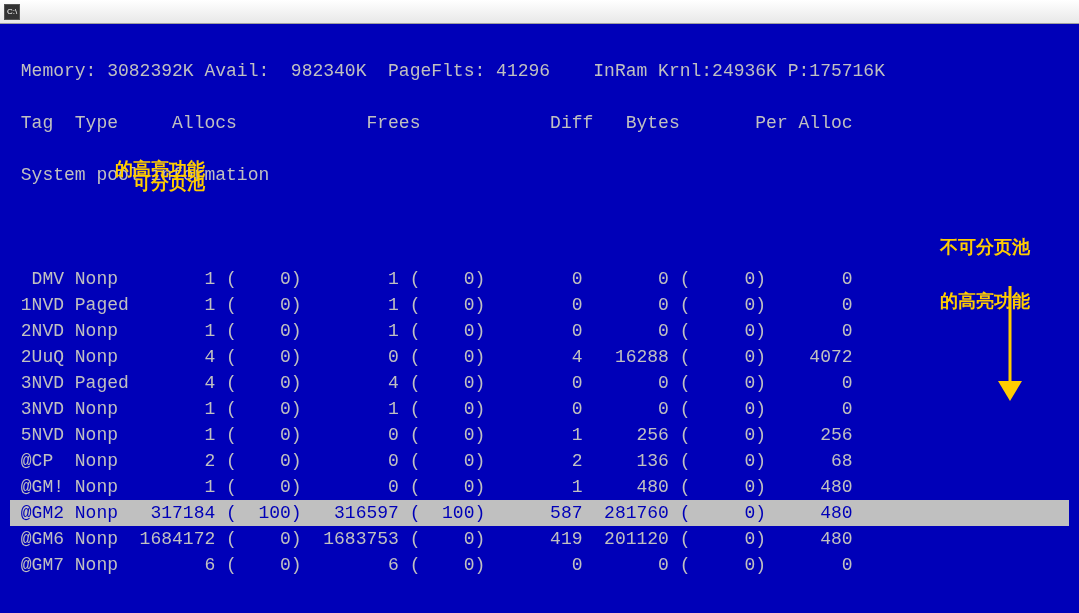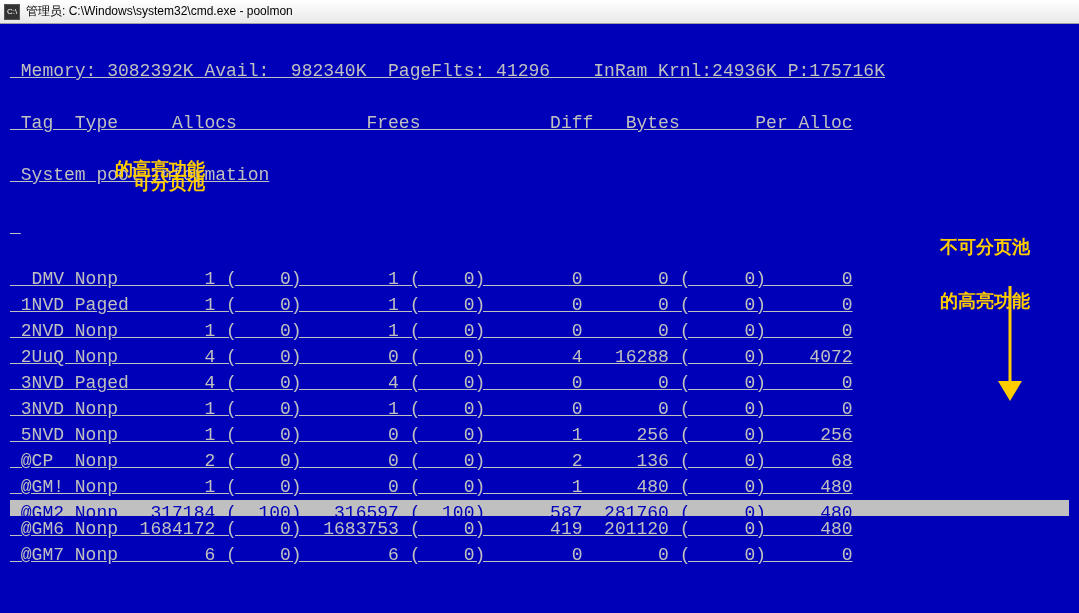--- a/index.html
+++ b/index.html
@@ -44,47 +44,45 @@
       color: #c0c0c0;
       width: 100%;
       height: calc(100% - 24px);
       padding: 8px 10px;
       white-space: pre;
       line-height: 26px;
       position: relative;
     }
     .row-normal {
       height: 26px;
-      text-decoration: underline;
     }
     .row-highlight {
       background: #c0c0c0;
       color: #0000b8;
-      height: 16px;
+      height: 26px;
     }
     .annotation {
       position: absolute;
       font-family: "Microsoft YaHei", "SimHei", sans-serif;
       font-weight: bold;
       color: #ffcc00;
       font-size: 18px;
       white-space: nowrap;
       pointer-events: none;
     }
     .arrow {
       position: absolute;
       pointer-events: none;
     }
   </style>
 </head>
 <body>
 
 <div class="title-bar">
   <span class="title-icon">C:\</span>
-  <span>管理员: C:\Windows\system32\cmd.exe - poolmon</span>
 </div>
 
 <div class="terminal">
 <div class="row-normal"> Memory: 3082392K Avail:  982340K  PageFlts: 41296    InRam Krnl:24936K P:175716K</div>
 <div class="row-normal"> Tag  Type     Allocs            Frees            Diff   Bytes       Per Alloc</div>
 <div class="row-normal"> System pool information</div>
 <div class="row-normal"> </div>
 <div id="rows-container"><div class="row-normal">  DMV Nonp        1 (    0)        1 (    0)        0       0 (     0)       0</div><div class="row-normal"> 1NVD Paged       1 (    0)        1 (    0)        0       0 (     0)       0</div><div class="row-normal"> 2NVD Nonp        1 (    0)        1 (    0)        0       0 (     0)       0</div><div class="row-normal"> 2UuQ Nonp        4 (    0)        0 (    0)        4   16288 (     0)    4072</div><div class="row-normal"> 3NVD Paged       4 (    0)        4 (    0)        0       0 (     0)       0</div><div class="row-normal"> 3NVD Nonp        1 (    0)        1 (    0)        0       0 (     0)       0</div><div class="row-normal"> 5NVD Nonp        1 (    0)        0 (    0)        1     256 (     0)     256</div><div class="row-normal"> @CP  Nonp        2 (    0)        0 (    0)        2     136 (     0)      68</div><div class="row-normal"> @GM! Nonp        1 (    0)        0 (    0)        1     480 (     0)     480</div><div class="row-highlight"> @GM2 Nonp   317184 (  100)   316597 (  100)      587  281760 (     0)     480</div><div class="row-normal"> @GM6 Nonp  1684172 (    0)  1683753 (    0)      419  201120 (     0)     480</div><div class="row-normal"> @GM7 Nonp        6 (    0)        6 (    0)        0       0 (     0)       0</div></div>
 
   <div class="annotation" style="left:115px; top:132px;">的高亮功能</div>

